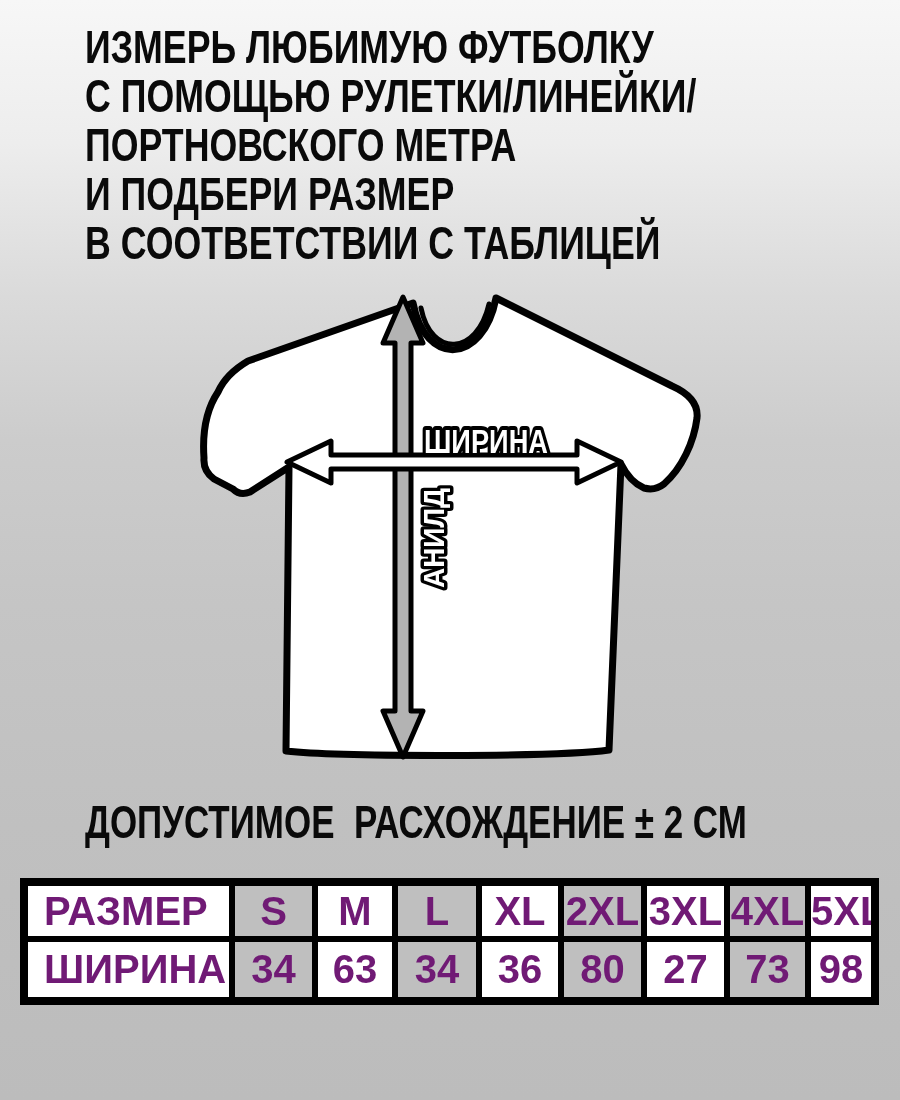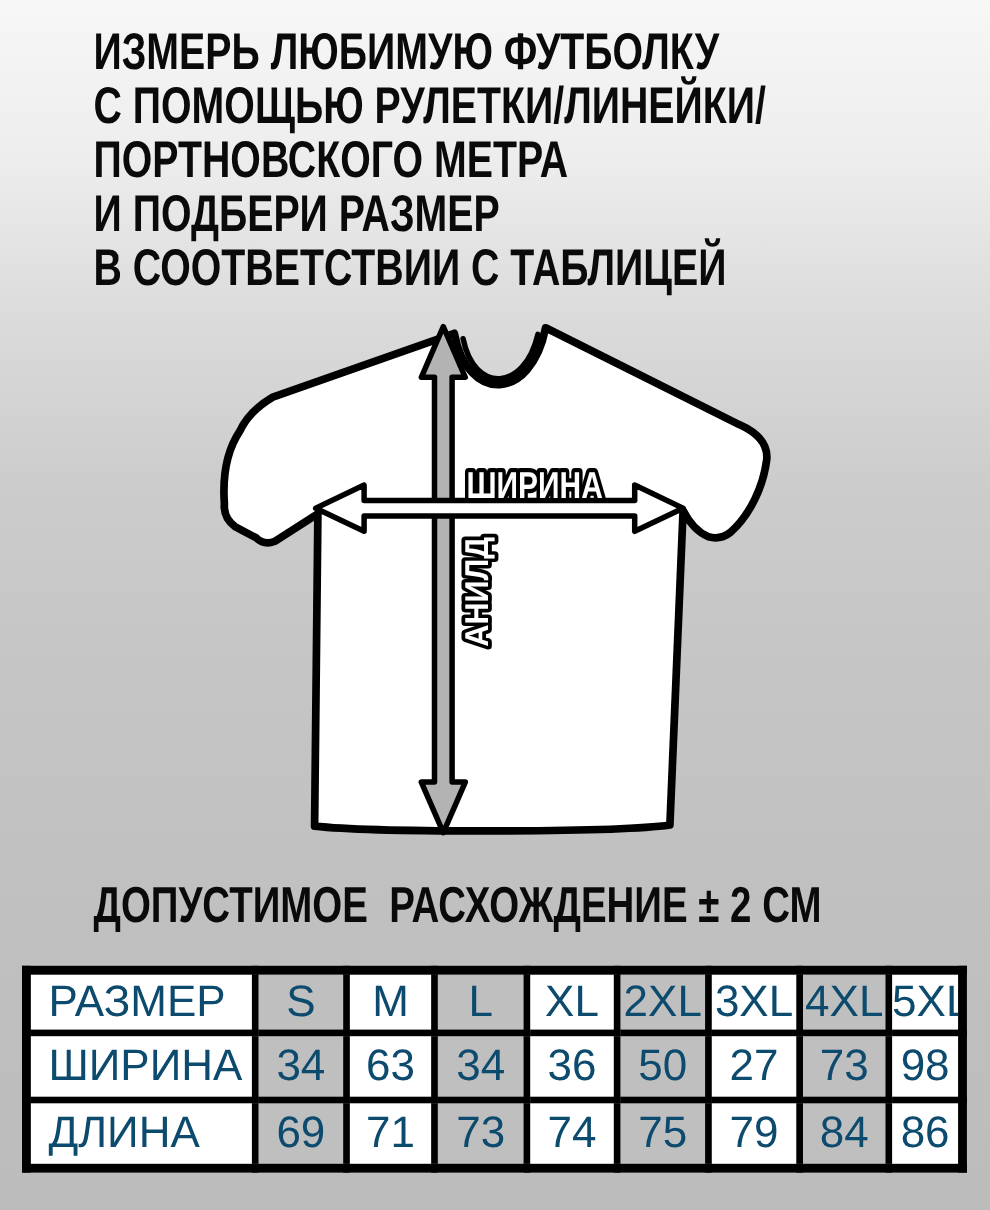--- a/index.html
+++ b/index.html
@@ -37,21 +37,21 @@
 
   
   .size-table {
     position: absolute; left: 20px; top: 878px;
     border-collapse: collapse; table-layout: fixed;
     width: 851px;
     border: 8px solid #000;
   }
   .size-table td {
     border: 6px solid #000;
-    font-weight: normal; color: #0c4a6e;
+    font-weight: bold; color: #701a75;
     text-align: center; vertical-align: middle;
     font-size: 40px;
     background: #ffffff;
     overflow: hidden;
     padding: 0;
   }
   .size-table tr:first-child td { height: 50px; }
   .size-table tr td { height: 55px; }
   .size-table td:nth-child(even) { background: #bfbfbf; }
   .size-table td.rowlabel { text-align: left; padding-left: 16px; }
@@ -127,32 +127,21 @@
       <td>3XL</td>
       <td>4XL</td>
       <td>5XL</td>
     </tr>
     <tr>
       <td class="rowlabel">ШИРИНА</td>
       <td>34</td>
       <td>63</td>
       <td>34</td>
       <td>36</td>
-      <td>50</td>
+      <td>80</td>
       <td>27</td>
       <td>73</td>
       <td>98</td>
-    </tr>
-    <tr>
-      <td class="rowlabel">ДЛИНА</td>
-      <td>69</td>
-      <td>71</td>
-      <td>73</td>
-      <td>74</td>
-      <td>75</td>
-      <td>79</td>
-      <td>84</td>
-      <td>86</td>
     </tr>
   </tbody>
     </table>
 
 </div>
 
 </body></html>

